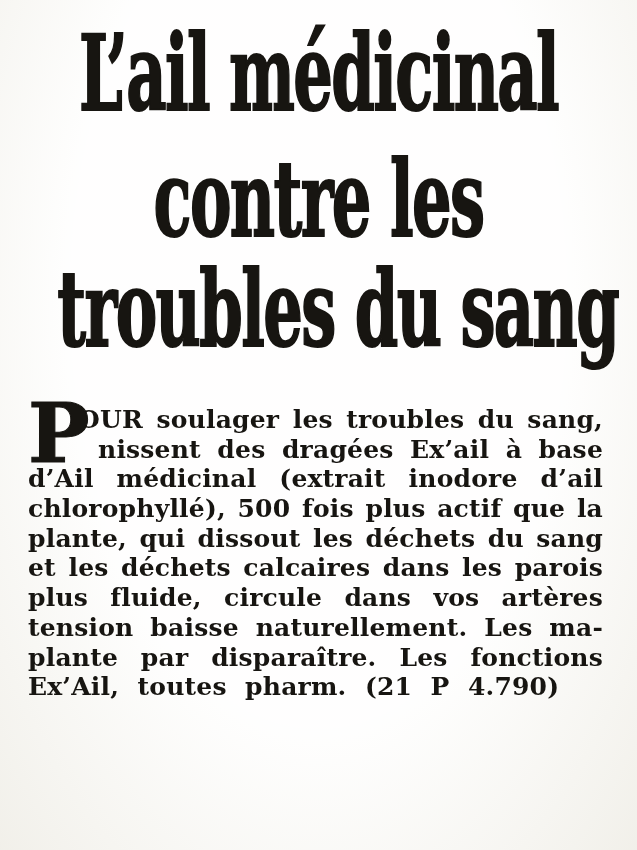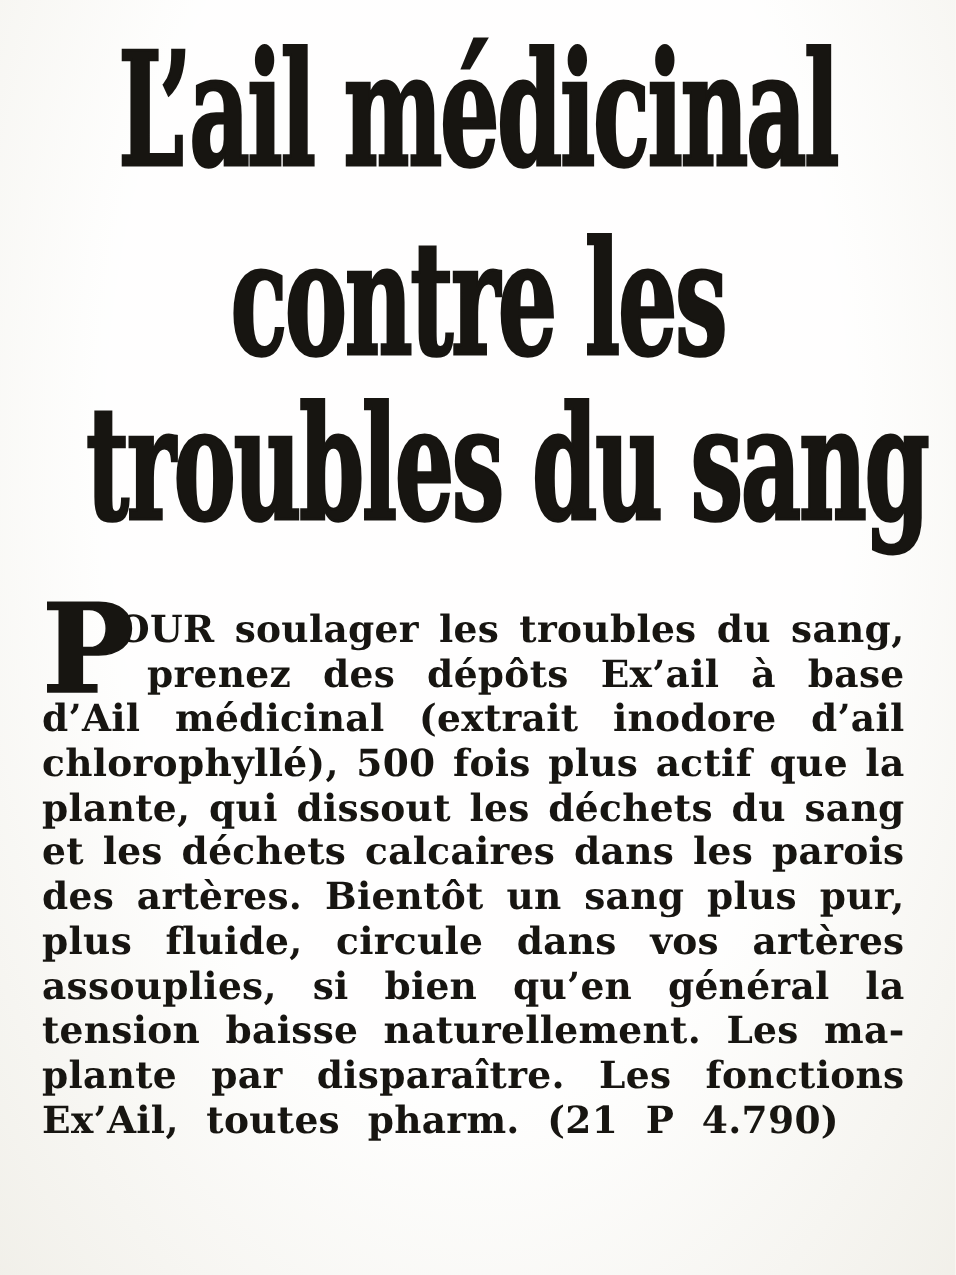--- a/index.html
+++ b/index.html
@@ -86,26 +86,24 @@
 
   <h1 class="headline">
     <span class="hline first">L’ail médicinal</span>
     <span class="hline">contre les</span>
     <span class="hline">troubles du sang</span>
   </h1>
 
   <div class="bodytext">
     <span class="dropcap">P</span>
     <div class="bline indent-a">OUR soulager les troubles du sang,</div>
-    <div class="bline indent-b">prenez des dépôts Ex’ail à base</div>
+    <div class="bline indent-b">nissent des dragées Ex’ail à base</div>
     <div class="bline">d’Ail médicinal (extrait inodore d’ail</div>
     <div class="bline">chlorophyllé), 500 fois plus actif que la</div>
     <div class="bline">plante, qui dissout les déchets du sang</div>
     <div class="bline">et les déchets calcaires dans les parois</div>
-    <div class="bline">des artères. Bientôt un sang plus pur,</div>
     <div class="bline">plus fluide, circule dans vos artères</div>
-    <div class="bline">assouplies, si bien qu’en général la</div>
     <div class="bline">tension baisse naturellement. Les ma-</div>
     <div class="bline">plante par disparaître. Les fonctions</div>
     <div class="bline lastline">Ex’Ail, toutes pharm. (21 P 4.790)</div>
   </div>
 
 </div>
 
 </body></html>

